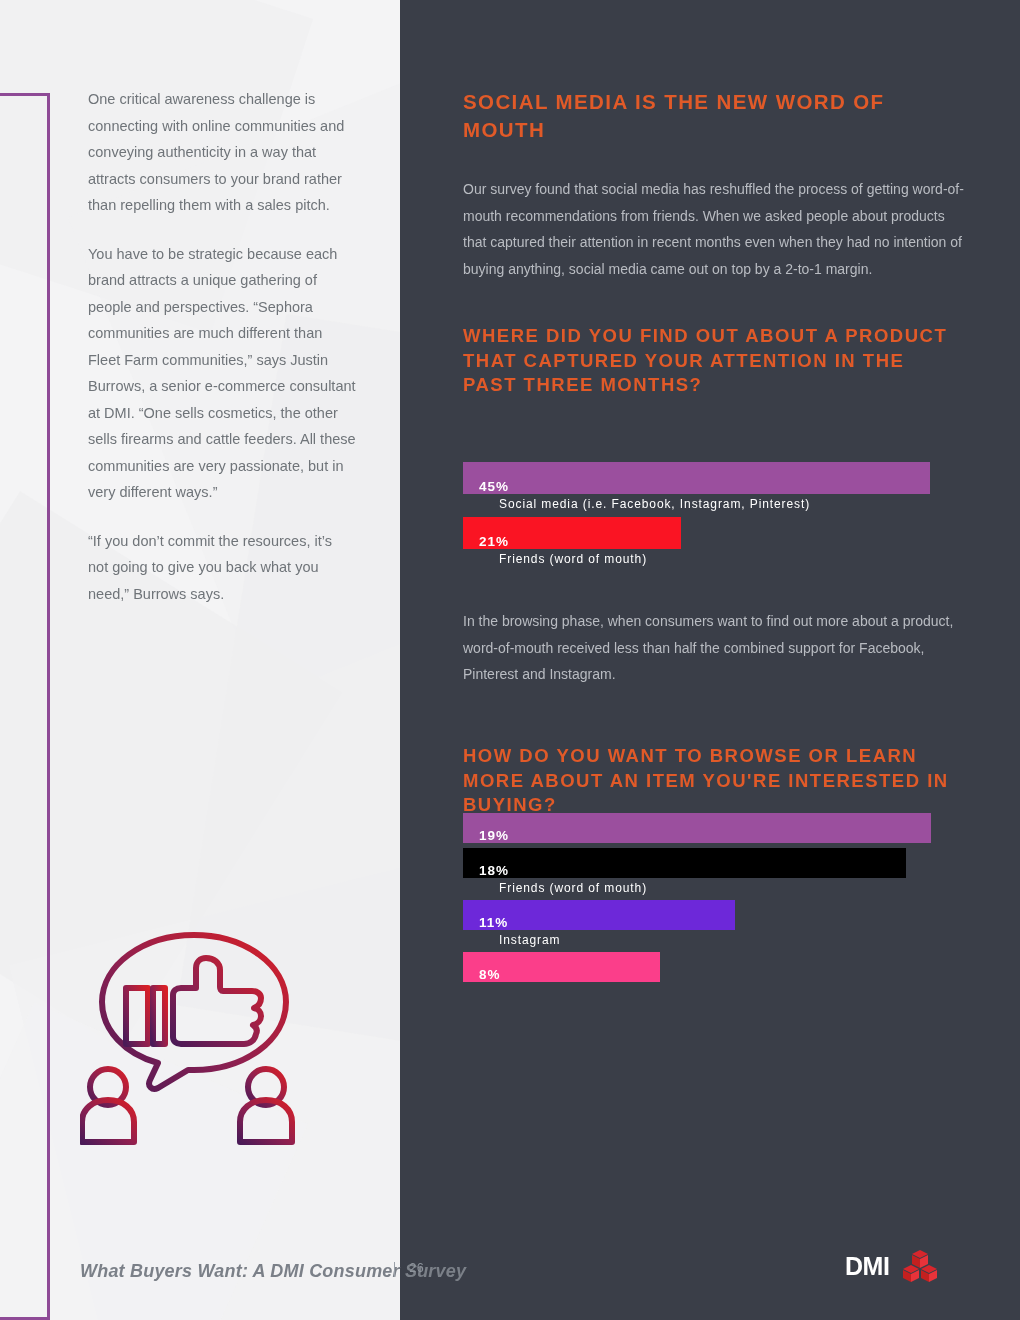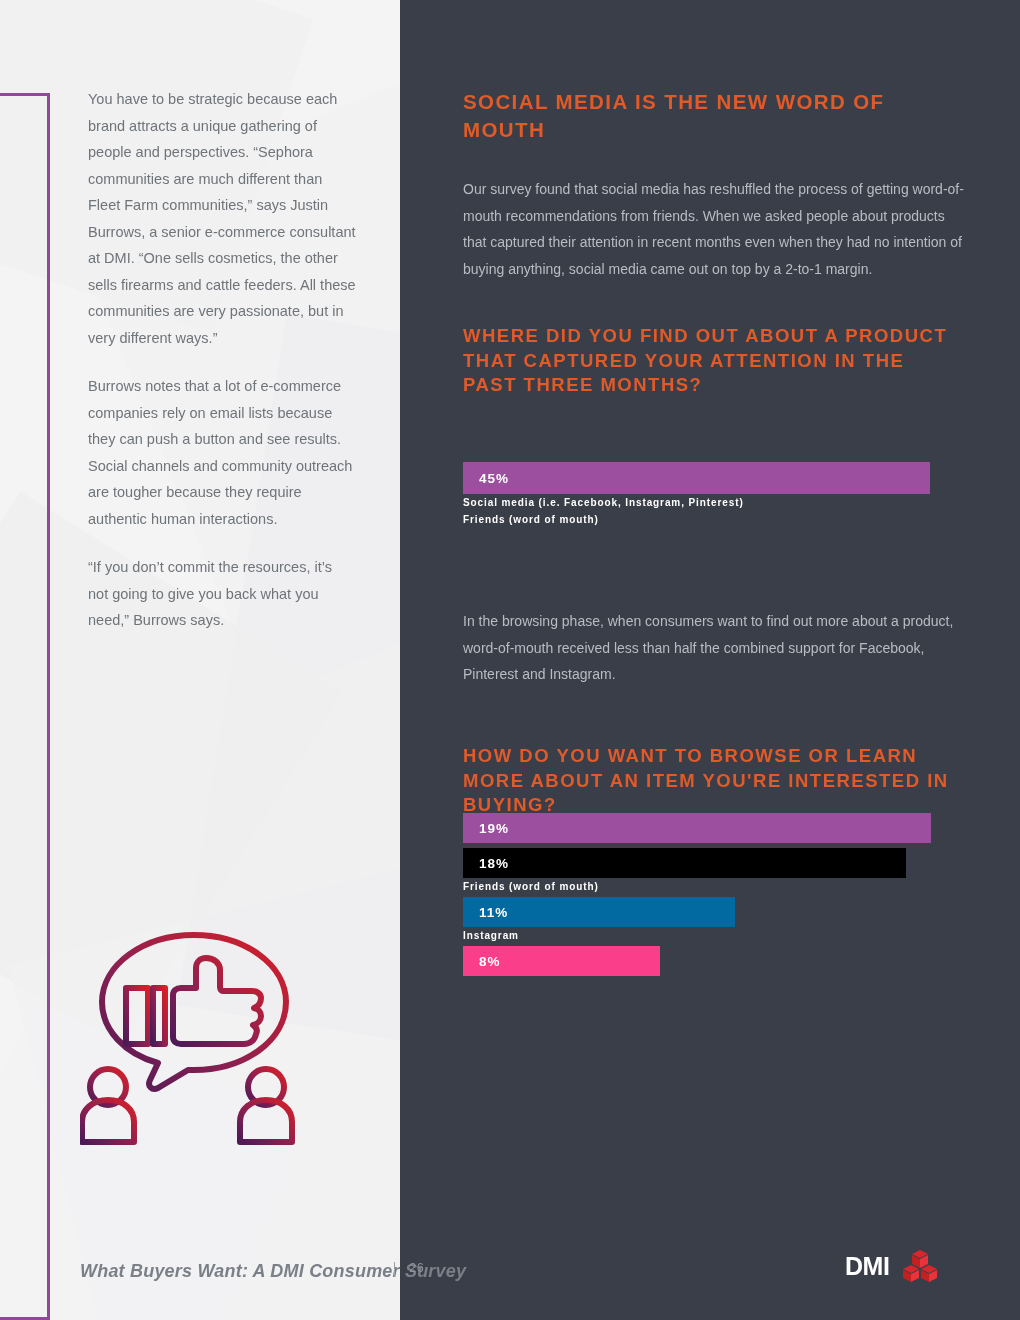--- a/index.html
+++ b/index.html
@@ -94,29 +94,30 @@
     letter-spacing:1.5px; line-height:24.5px; text-transform:uppercase;
   }
 
   
   .chart { position:absolute; left:463px; width:470px; }
   .chart1 { top:462px; }
   .chart2 { top:813px; }
 
   .bar-row { margin-bottom:6px; }
   .bar {
-    height:32px; display:flex; align-items:center;
+    height:32px; display:flex; align-items:flex-end;
     box-sizing:border-box; padding-left:16px;
   }
   .bar-value {
     color:#ffffff; font-size:13.5px; font-weight:700; letter-spacing:1px;
   }
   .bar-label {
-    margin-top:3px; color:#ffffff; font-size:10px; font-weight:700;
+    margin-top:3px; color:#ffffff; font-size:12px; font-weight:400;
     letter-spacing:.9px;
+    margin-left:36px;
   }
   .chart2 .bar { height:30px; }
   .chart2 .bar-row { margin-bottom:5px; }
 </style>
 </head>
 <body>
 
 <div class="page">
 
   <div class="left-panel">
@@ -125,22 +126,22 @@
     <div class="facet f3"></div>
     <div class="facet f4"></div>
     <div class="facet f5"></div>
     <div class="facet f6"></div>
     <div class="left-rule"></div>
   </div>
 
   <div class="right-panel"></div>
 
   <div class="left-text">
+    <p>One critical awareness challenge is connecting with online communities and conveying authenticity in a way that attracts consumers to your brand rather than repelling them with a sales pitch.</p>
     <p>You have to be strategic because each brand attracts a unique gathering of people and perspectives. “Sephora communities are much different than Fleet Farm communities,” says Justin Burrows, a senior e-commerce consultant at DMI. “One sells cosmetics, the other sells firearms and cattle feeders. All these communities are very passionate, but in very different ways.”</p>
-    <p>Burrows notes that a lot of e-commerce companies rely on email lists because they can push a button and see results. Social channels and community outreach are tougher because they require authentic human interactions.</p>
     <p>“If you don’t commit the resources, it’s not going to give you back what you need,” Burrows says.</p>
   </div>
 
   <div class="illo">
     <svg viewBox="0 0 230 215" width="230" height="215">
       <defs>
         <linearGradient id="gradStroke" x1="0" y1="1" x2="1" y2="0">
           <stop offset="0%" stop-color="#4b1a57"></stop>
           <stop offset="45%" stop-color="#8e2050"></stop>
           <stop offset="100%" stop-color="#d81f26"></stop>
@@ -178,41 +179,44 @@
   <div class="rc h-q1">WHERE DID YOU FIND OUT ABOUT A PRODUCT THAT CAPTURED YOUR ATTENTION IN THE PAST THREE MONTHS?</div>
 
   <div class="chart chart1">
     <div class="bar-row">
       <div class="bar" style="width:467px;background:#9b4f9e;">
         <span class="bar-value">45%</span>
       </div>
       <div class="bar-label">Social media (i.e. Facebook, Instagram, Pinterest)</div>
     </div>
     <div class="bar-row">
+      <div class="bar" style="width:218px;background:#fa1423;">
+        <span class="bar-value">21%</span>
+      </div>
       <div class="bar-label">Friends (word of mouth)</div>
     </div>
   </div>
 
   <div class="rc body-copy p2">In the browsing phase, when consumers want to find out more about a product, word-of-mouth received less than half the combined support for Facebook, Pinterest and Instagram.</div>
   <div class="rc h-q2">HOW DO YOU WANT TO BROWSE OR LEARN MORE ABOUT AN ITEM YOU'RE INTERESTED IN BUYING?</div>
 
   <div class="chart chart2">
     <div class="bar-row">
       <div class="bar" style="width:468px;background:#9b4f9e;">
         <span class="bar-value">19%</span>
       </div>
     </div>
     <div class="bar-row">
       <div class="bar" style="width:443px;background:#000000;">
         <span class="bar-value">18%</span>
       </div>
       <div class="bar-label">Friends (word of mouth)</div>
     </div>
     <div class="bar-row">
-      <div class="bar" style="width:272px;background:#0369a1;">
+      <div class="bar" style="width:272px;background:#6d28d9;">
         <span class="bar-value">11%</span>
       </div>
       <div class="bar-label">Instagram</div>
     </div>
     <div class="bar-row">
       <div class="bar" style="width:197px;background:#fb3e8a;">
         <span class="bar-value">8%</span>
       </div>
     </div>
   </div>

